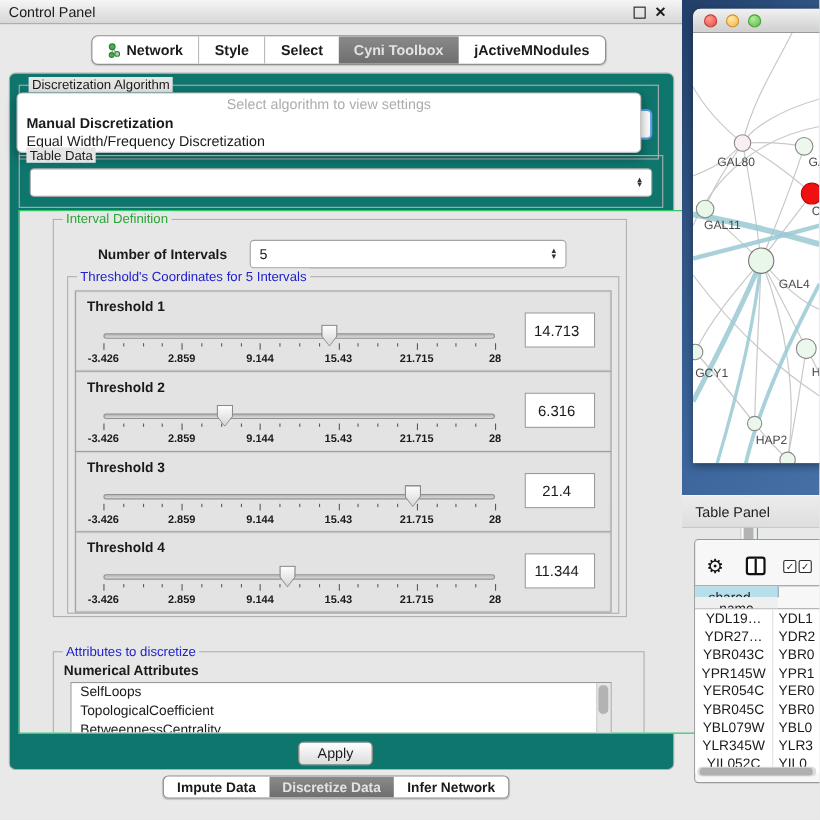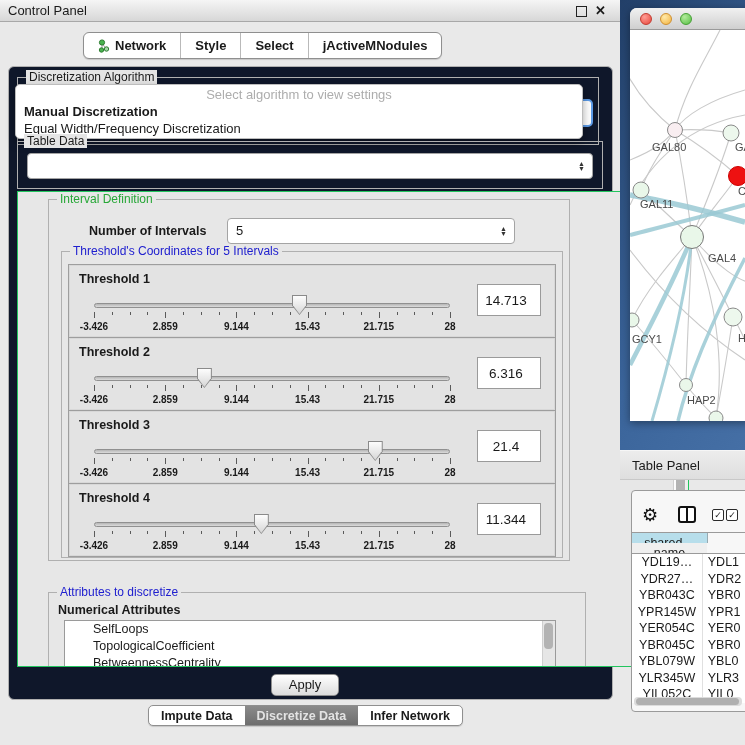--- a/index.html
+++ b/index.html
@@ -18,21 +18,21 @@
   .seg{display:flex;align-items:center;gap:5px;padding:0 14px;font-size:13px;font-weight:bold;
     color:#1a1a1a;white-space:nowrap;}
   .seg+.seg{border-left:1px solid #b9b9b9;}
   .seg.sel{background:linear-gradient(#8a8a8a,#6e6e6e);color:#e3e3e3;border-left:none;}
   .seg.sel+.seg{border-left:none;text-align:center;}
   #top-tabs{left:83px;top:32px;height:25px;}
   #top-tabs .seg{height:25px;box-sizing:border-box;}
   #bottom-tabs{left:148px;top:705px;height:19px;border-radius:5px;}
   #bottom-tabs .seg{height:19px;font-size:12.5px;box-sizing:border-box;padding:0 12px;}
 
-  #outer-panel{left:8px;top:66px;width:603px;height:632px;background:#0f172a;
+  #outer-panel{left:8px;top:66px;width:603px;height:632px;background:#0f766e;
     border:1px solid #b0b0b0;border-radius:6px;}
 
   .fieldset{border:1px solid #b0b0b0;}
   .legend{position:absolute;top:-8px;left:8px;background:#e5e5e5;padding:0 3px;font-size:12px;}
   .legend.green{color:#27a737;}
   .legend.blue{color:#2020cf;}
 
   #algo-fieldset{left:8px;top:10px;width:580px;height:66px;}
   #algo-combo-sliver{left:20px;top:32px;width:560px;height:24px;border:2px solid #5d9ce8;
     border-radius:5px;background:#fff;}
@@ -81,21 +81,21 @@
   .th-ticklabels span{position:absolute;transform:translateX(-50%);font-size:10px;font-weight:bold;
     white-space:nowrap;}
   .th-value{position:absolute;right:14px;top:19px;width:64px;height:32px;background:#fff;
     border:1px solid #9a9a9a;font-size:13.5px;line-height:32px;text-align:center;
     padding-right:6px;box-sizing:border-box;}
 
   #attr-fieldset{left:30px;top:400px;width:536px;height:90px;}
   #attr-label{left:40px;top:411px;font-size:12.5px;font-weight:bold;}
   #attr-list{left:46px;top:428px;width:492px;height:47px;background:#fff;border:1px solid #9a9a9a;
     overflow:hidden;box-sizing:border-box;}
-  #attr-list .item{font-size:12.5px;line-height:17px;padding-left:8px;white-space:nowrap;margin-left:20px;}
+  #attr-list .item{font-size:12.5px;line-height:17px;padding-left:8px;white-space:nowrap;}
   #attr-scrollbar{position:absolute;right:0;top:0;width:12px;height:100%;background:#e6e6e6;
     border-left:1px solid #cfcfcf;}
   #attr-thumb{position:absolute;left:1px;top:2px;width:9px;height:26px;background:#b3b3b3;border-radius:4px;}
 
   #apply-btn{left:262px;top:607px;width:68px;height:22px;background:linear-gradient(#ffffff,#dcdcdc);
     border:1px solid #8f8f8f;border-radius:5px;font-size:13px;line-height:20px;text-align:center;
     box-sizing:border-box;}
 
   
   #net-frame{left:620px;top:0;width:125px;height:450px;
@@ -155,20 +155,23 @@
         <circle cx="3.5" cy="11" r="2.2" fill="#49b24f" stroke="#2e7d32"></circle>
         <circle cx="8.5" cy="10" r="2.2" fill="#a5d6a7" stroke="#2e7d32"></circle>
       </svg>
       <span>Network</span>
     </div>
     <div class="seg">
       <span>Style</span>
     </div>
     <div class="seg">
       <span>Select</span>
+    </div>
+    <div class="seg sel">
+      <span>Cyni Toolbox</span>
     </div>
     <div class="seg">
       <span>jActiveMNodules</span>
     </div>
   </div>
 
 <div class="abs" id="outer-panel">
 
   <div class="abs fieldset" id="algo-fieldset">
     <span class="legend">Discretization Algorithm</span>

